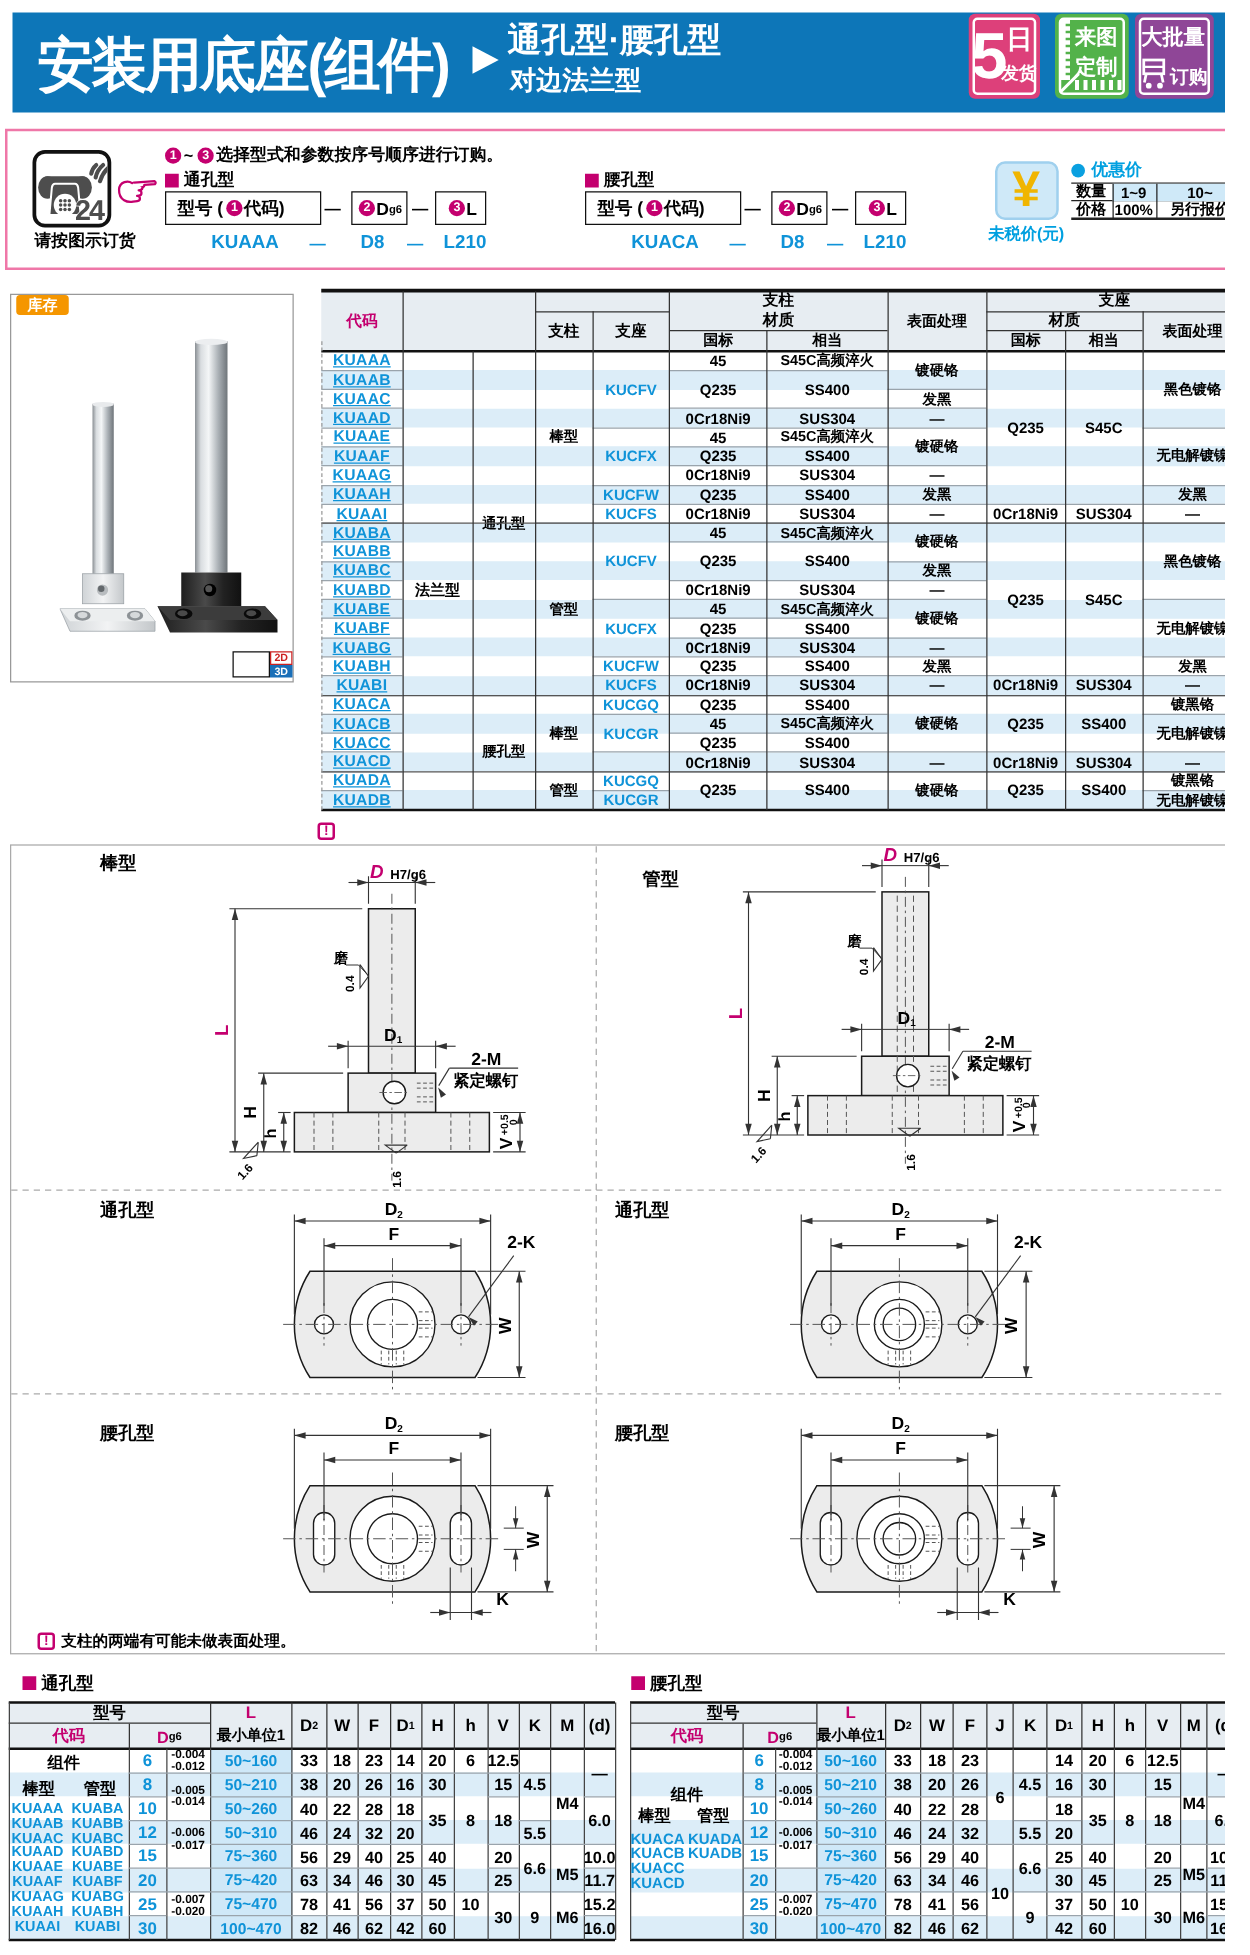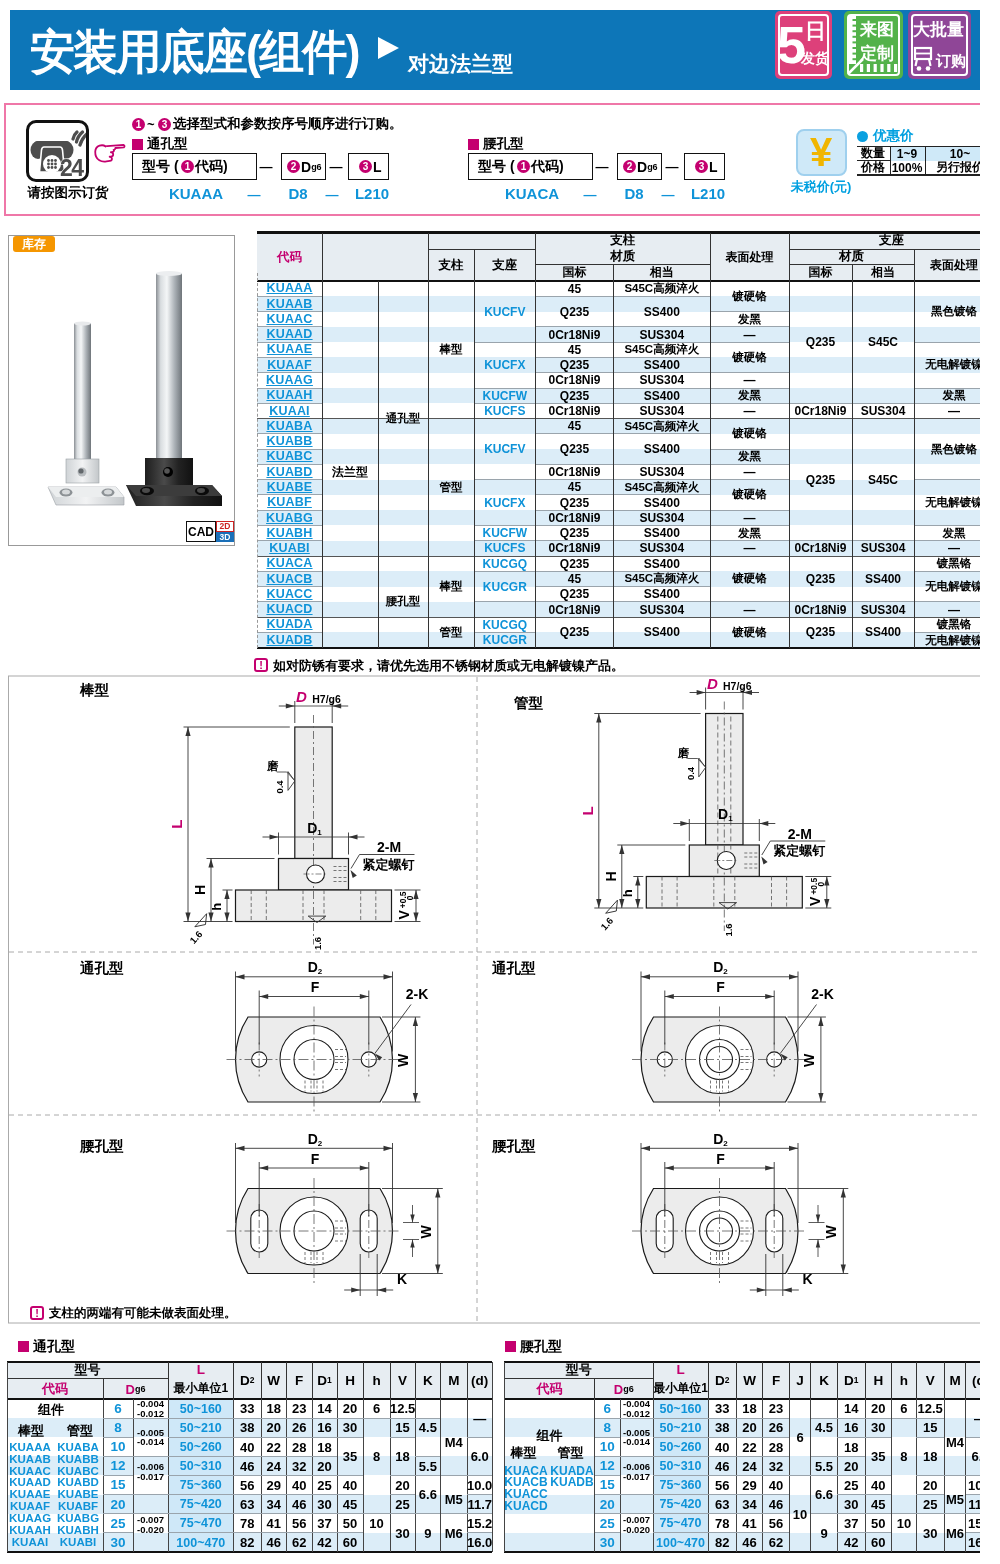--- a/index.html
+++ b/index.html
@@ -2,20 +2,21 @@
 <html><head><meta charset="utf-8">
 <style>
 *{margin:0;padding:0;box-sizing:border-box;}
 html,body{width:1000px;height:1564px;background:#fff;font-family:"Liberation Sans",sans-serif;}
 #page{position:relative;width:980px;height:1564px;overflow:hidden;background:#fff;}
 </style></head><body>
 <div id="page">
 <div style="position:absolute;left:10.0px;top:10.0px;width:980.0px;height:80.0px;background:#0d76b8;"></div>
 <div style="position:absolute;left:30px;top:26px;width:420px;height:54px;font-family:'Liberation Sans',sans-serif;font-size:47px;font-weight:700;color:#fff;white-space:nowrap;letter-spacing:-2px;transform:scaleX(0.96);transform-origin:0 0;line-height:52px;">安装用底座(组件)</div>
 <div style="position:absolute;left:378px;top:37px;width:0;height:0;border-left:21px solid #fff;border-top:11px solid transparent;border-bottom:11px solid transparent;"></div>
+<div style="position:absolute;left:406.0px;top:11.8px;height:40px;display:flex;align-items:center;font-family:'Liberation Sans', sans-serif;font-size:27px;font-weight:700;color:#fff;white-space:nowrap;">通孔型·腰孔型</div>
 <div style="position:absolute;left:408.0px;top:48.2px;height:32px;display:flex;align-items:center;font-family:'Liberation Sans', sans-serif;font-size:21px;font-weight:700;color:#fff;white-space:nowrap;">对边法兰型</div>
 <div style="position:absolute;left:775.0px;top:11.0px;width:57.0px;height:68.0px;background:#dd407a;border-radius:5px;"></div>
 <div style="position:absolute;left:778.0px;top:14.0px;width:51.0px;height:62.0px;border:2px solid #fff;border-radius:4px;"></div>
 <div style="position:absolute;left:777px;top:17px;width:27px;height:58px;color:#fff;font-weight:700;font-size:52px;font-family:'Liberation Sans',sans-serif;line-height:56px;text-align:center;">5</div>
     <div style="position:absolute;left:805px;top:17px;color:#fff;font-weight:700;font-size:21px;font-family:'Liberation Sans',sans-serif;">日</div>
     <div style="position:absolute;left:801px;top:50px;color:#fff;font-weight:700;font-size:14px;font-family:'Liberation Sans',sans-serif;">发货</div>
 <div style="position:absolute;left:844.0px;top:11.0px;width:59.0px;height:68.0px;background:#53b24a;border-radius:5px;"></div>
 <div style="position:absolute;left:847.0px;top:14.0px;width:53.0px;height:62.0px;border:2px solid #fff;border-radius:4px;"></div>
 <svg style="position:absolute;left:846px;top:13px;" width="55" height="64" viewBox="0 0 55 64">
       <rect x="2" y="3" width="8" height="48" fill="#fff"></rect>
@@ -187,21 +188,20 @@
         <circle cx="151" cy="236" r="2.8" fill="#555"></circle>
 <path d="M110 250 L196 250 L206 261 L206 271 L120 271 Z" fill="url(#blk)"></path>
 <path d="M110 250 L196 250 L206 261 L120 261 Z" fill="#3c3c3c"></path>
 <ellipse cx="131" cy="256" rx="7" ry="4.2" fill="#0a0a0a"></ellipse>
         <ellipse cx="130" cy="255.5" rx="4" ry="2.4" fill="#4a4a4a"></ellipse>
 <ellipse cx="186" cy="256" rx="7" ry="4.2" fill="#0a0a0a"></ellipse>
         <ellipse cx="185" cy="255.5" rx="4" ry="2.4" fill="#4a4a4a"></ellipse>
 </g>
     </svg>
 <div style="position:absolute;left:186.0px;top:521.0px;width:30.0px;height:21.0px;border:1.5px solid #111;background:#fff;"></div>
-<div style="position:absolute;left:1.0px;top:522.5px;width:400px;height:18px;display:flex;align-items:center;justify-content:center;font-family:'Liberation Sans', sans-serif;font-size:12px;font-weight:700;color:#000;white-space:nowrap;">CAD</div>
 <div style="position:absolute;left:216.0px;top:521.0px;width:18.0px;height:10.5px;background:#fff;border:1px solid #cc2222;"></div>
 <div style="position:absolute;left:25.0px;top:519.8px;width:400px;height:13px;display:flex;align-items:center;justify-content:center;font-family:'Liberation Sans', sans-serif;font-size:8.5px;font-weight:700;color:#cc2222;white-space:nowrap;">2D</div>
 <div style="position:absolute;left:216.0px;top:531.5px;width:18.0px;height:10.5px;background:#1a6fb8;"></div>
 <div style="position:absolute;left:25.0px;top:530.3px;width:400px;height:13px;display:flex;align-items:center;justify-content:center;font-family:'Liberation Sans', sans-serif;font-size:8.5px;font-weight:700;color:#fff;white-space:nowrap;">3D</div>
 <div style="position:absolute;left:257.0px;top:232.5px;width:737.0px;height:48.5px;background:#e7edf2;"></div>
 <div style="position:absolute;left:257.0px;top:296.3px;width:737.0px;height:15.3px;background:#dcedf8;"></div>
 <div style="position:absolute;left:257.0px;top:326.8px;width:737.0px;height:15.3px;background:#dcedf8;"></div>
 <div style="position:absolute;left:257.0px;top:357.4px;width:737.0px;height:15.3px;background:#dcedf8;"></div>
 <div style="position:absolute;left:257.0px;top:388.0px;width:737.0px;height:15.3px;background:#dcedf8;"></div>
 <div style="position:absolute;left:257.0px;top:418.5px;width:737.0px;height:15.3px;background:#dcedf8;"></div>
@@ -503,21 +503,20 @@
 <div style="position:absolute;left:473.5px;top:281.0px;width:1.0px;height:366.7px;background:#333;"></div>
 <div style="position:absolute;left:535.0px;top:281.0px;width:1.0px;height:366.7px;background:#333;"></div>
 <div style="position:absolute;left:613.0px;top:281.0px;width:1.0px;height:366.7px;background:#333;"></div>
 <div style="position:absolute;left:709.5px;top:281.0px;width:1.0px;height:366.7px;background:#333;"></div>
 <div style="position:absolute;left:788.5px;top:281.0px;width:1.0px;height:366.7px;background:#333;"></div>
 <div style="position:absolute;left:851.5px;top:281.0px;width:1.0px;height:366.7px;background:#333;"></div>
 <div style="position:absolute;left:913.5px;top:281.0px;width:1.0px;height:366.7px;background:#333;"></div>
 <div style="position:absolute;left:993.5px;top:281.0px;width:1.0px;height:366.7px;background:#333;"></div>
 <div style="position:absolute;left:254.0px;top:658.0px;width:14.0px;height:14.0px;border:2px solid #c4006f;border-radius:3px;"></div>
 <div style="position:absolute;left:61.0px;top:656.8px;width:400px;height:16px;display:flex;align-items:center;justify-content:center;font-family:'Liberation Sans', sans-serif;font-size:11px;font-weight:700;color:#c4006f;white-space:nowrap;">!</div>
-<div style="position:absolute;left:273.0px;top:655.8px;height:20px;display:flex;align-items:center;font-family:'Liberation Sans', sans-serif;font-size:13px;font-weight:700;color:#000;white-space:nowrap;">如对防锈有要求，请优先选用不锈钢材质或无电解镀镍产品。</div>
 <svg style="position:absolute;left:0;top:0;" width="1000" height="1564" viewBox="0 0 1000 1564">
       <rect x="8.5" y="676" width="984.5" height="647" fill="none" stroke="#aaa" stroke-width="1"></rect>
       <line x1="477.0" y1="677.0" x2="477.0" y2="1322.0" stroke="#aaa" stroke-width="1" stroke-dasharray="5,4"></line>
       <line x1="9.0" y1="952.0" x2="992.0" y2="952.0" stroke="#aaa" stroke-width="1" stroke-dasharray="5,4"></line>
       <line x1="9.0" y1="1115.0" x2="992.0" y2="1115.0" stroke="#aaa" stroke-width="1" stroke-dasharray="5,4"></line>
       <rect x="294.8" y="727" width="37.4" height="131.5" fill="#ececec" stroke="#1a1a1a" stroke-width="1.2"></rect>
       <rect x="278.5" y="858.5" width="70.0" height="31.5" fill="#ececec" stroke="#1a1a1a" stroke-width="1.2"></rect>
       <rect x="235.5" y="890.0" width="156.0" height="31.5" fill="#ececec" stroke="#1a1a1a" stroke-width="1.2"></rect>
       <line x1="313.5" y1="715.0" x2="313.5" y2="944.5" stroke="#555" stroke-width="0.8" stroke-dasharray="8,3,2,3"></line>
       <circle cx="315.5" cy="874.0" r="9" fill="#fff" stroke="#1a1a1a" stroke-width="1.1"></circle>

